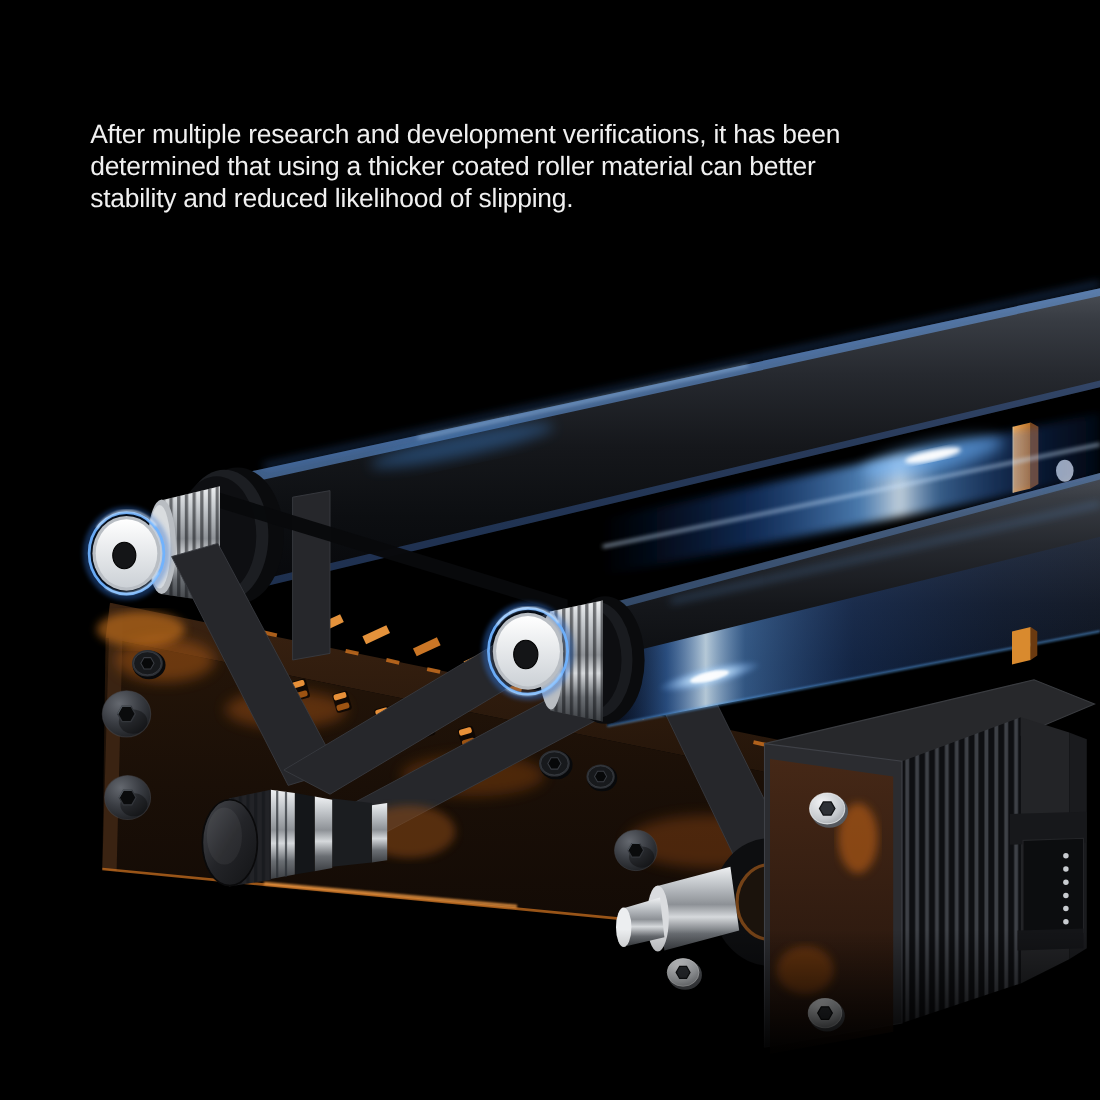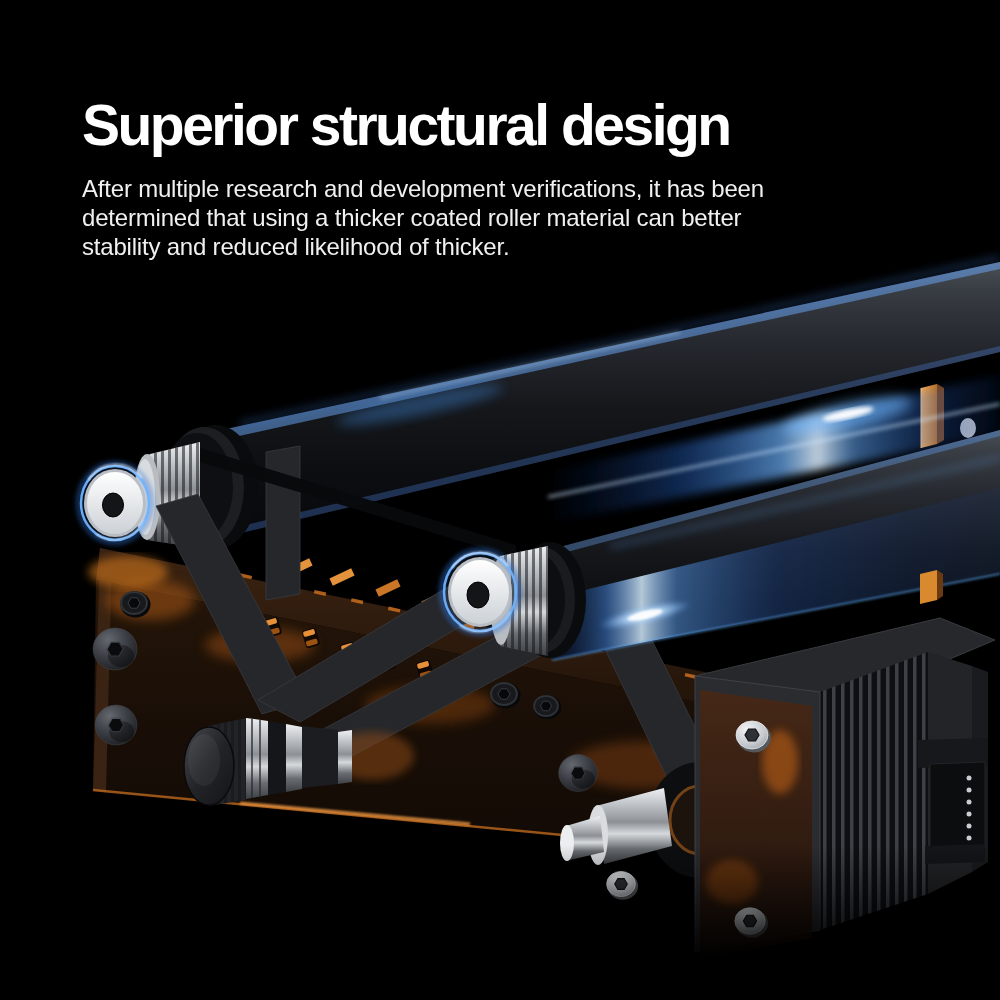--- a/index.html
+++ b/index.html
@@ -39,25 +39,24 @@
     color:var(--body-color);
   }
   .desc span{display:block;}
 </style>
 </head>
 <body>
 
 <div class="stage">
 
   <header>
-    <h1 class="title">Superior structural design</h1>
     <p class="desc">
       <span>After multiple research and development verifications, it has been</span>
       <span>determined that using a thicker coated roller material can better</span>
-      <span>stability and reduced likelihood of thicker.</span>
+      <span>stability and reduced likelihood of slipping.</span>
     </p>
   </header>
 
   <svg class="render-svg" width="1000" height="1000" viewBox="0 0 1000 1000" role="img" aria-label="3D render of a laser engraver rotary roller module: two black coated rollers with blue light reflections, belt-driven silver pulleys with glowing blue rings, translucent amber acrylic base plate with slots and screws, tension knob and stepper motor with ribbed heat fins and pin connector, on a black background">
     <defs>
       <linearGradient id="gRoller" x1="0" y1="0" x2="0" y2="1">
         <stop offset="0" stop-color="#4b4f56"></stop>
           <stop offset="0.1" stop-color="#383c43"></stop>
         <stop offset="0.28" stop-color="#26292f"></stop>
           <stop offset="0.52" stop-color="#15171b"></stop>

